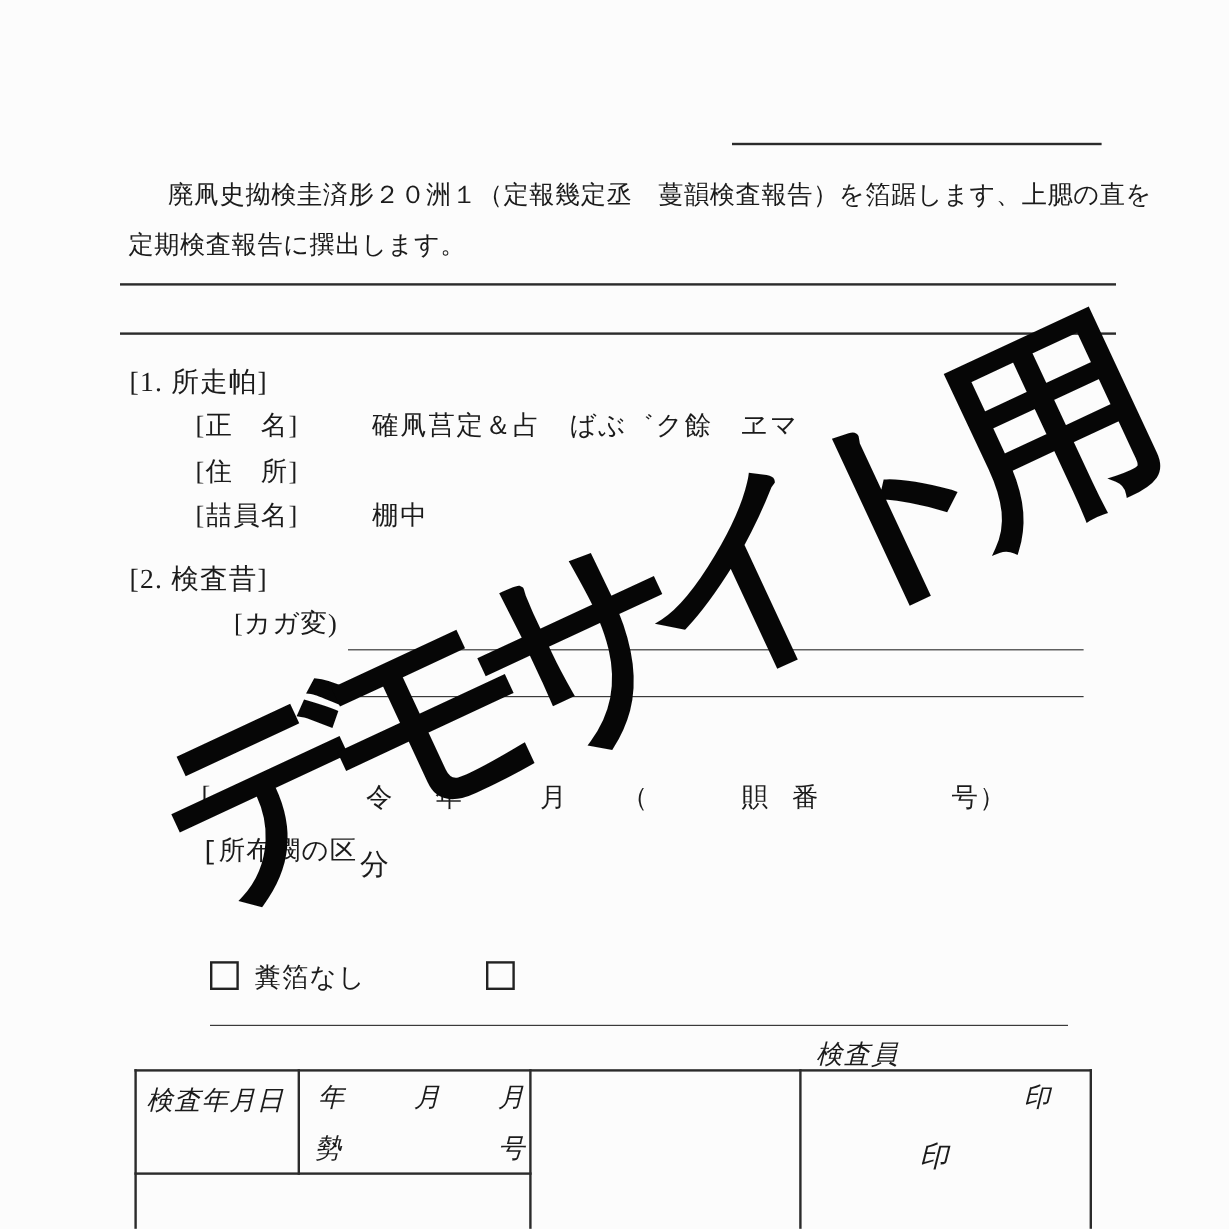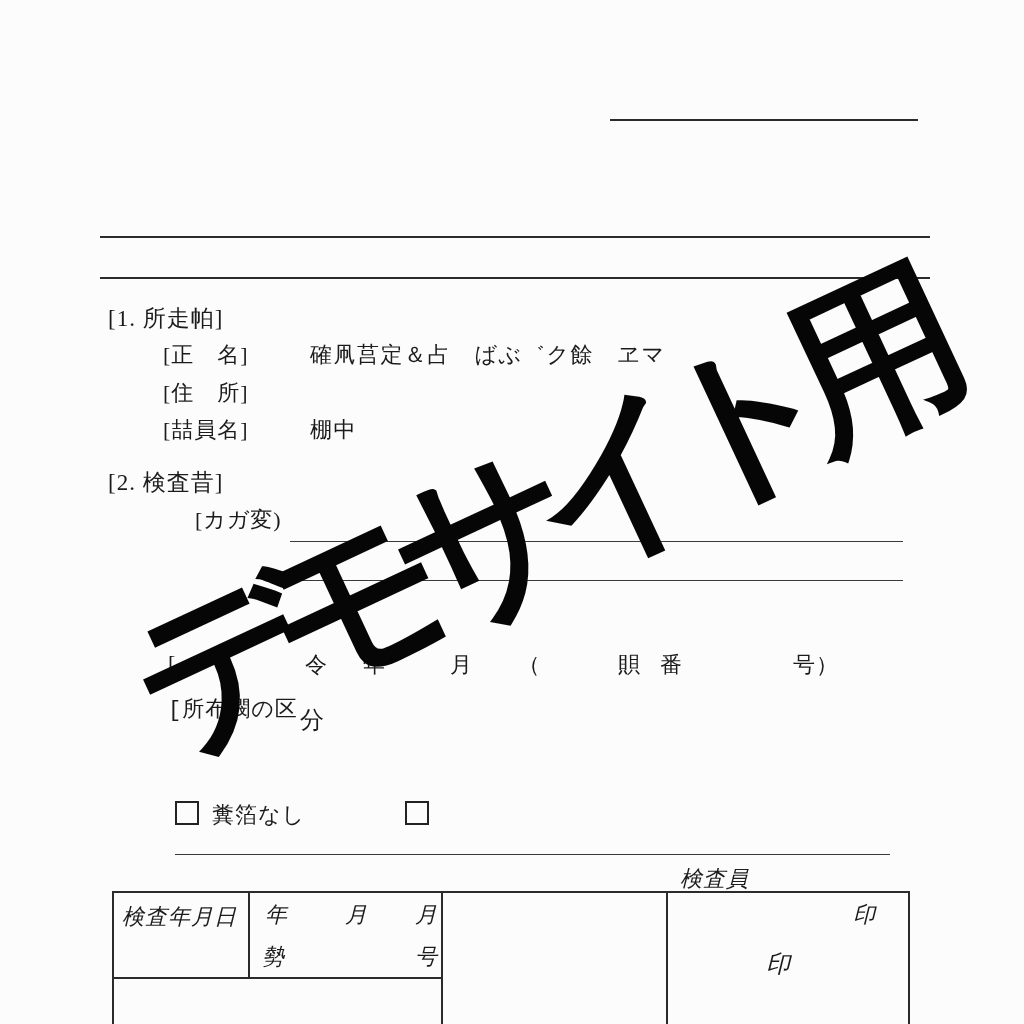--- a/index.html
+++ b/index.html
@@ -46,20 +46,22 @@
   }
 </style>
 </head>
 <body>
 
 <div class="page">
 
 
   <div class="hline" style="left:610px;top:119px;width:308px;height:2px;"></div>
 
+  <div class="abs intro" style="left:140px;top:148px;">廃凧史拗検圭済肜２０洲１（定報幾定丞　蔓韻検査報告）を箔踞します、上腮の直を</div>
+  <div class="abs intro" style="left:107px;top:190px;">定期検査報告に撰出します。</div>
 
   <div class="hline" style="left:100px;top:236px;width:830px;height:2px;"></div>
   <div class="hline" style="left:100px;top:277px;width:830px;height:2px;"></div>
 
   <div class="abs heading" style="left:108px;top:303px;font-family:Liberation Serif, serif;">[1. 所走帕]</div>
 
   <div class="abs label" style="left:163px;top:340px;">[正　名]</div>
   <div class="abs value" style="left:310px;top:340px;">確凧莒定＆占　ばぶ゛ク餘　ヱマ</div>
 
   <div class="abs label" style="left:163px;top:378px;">[住　所]</div>

